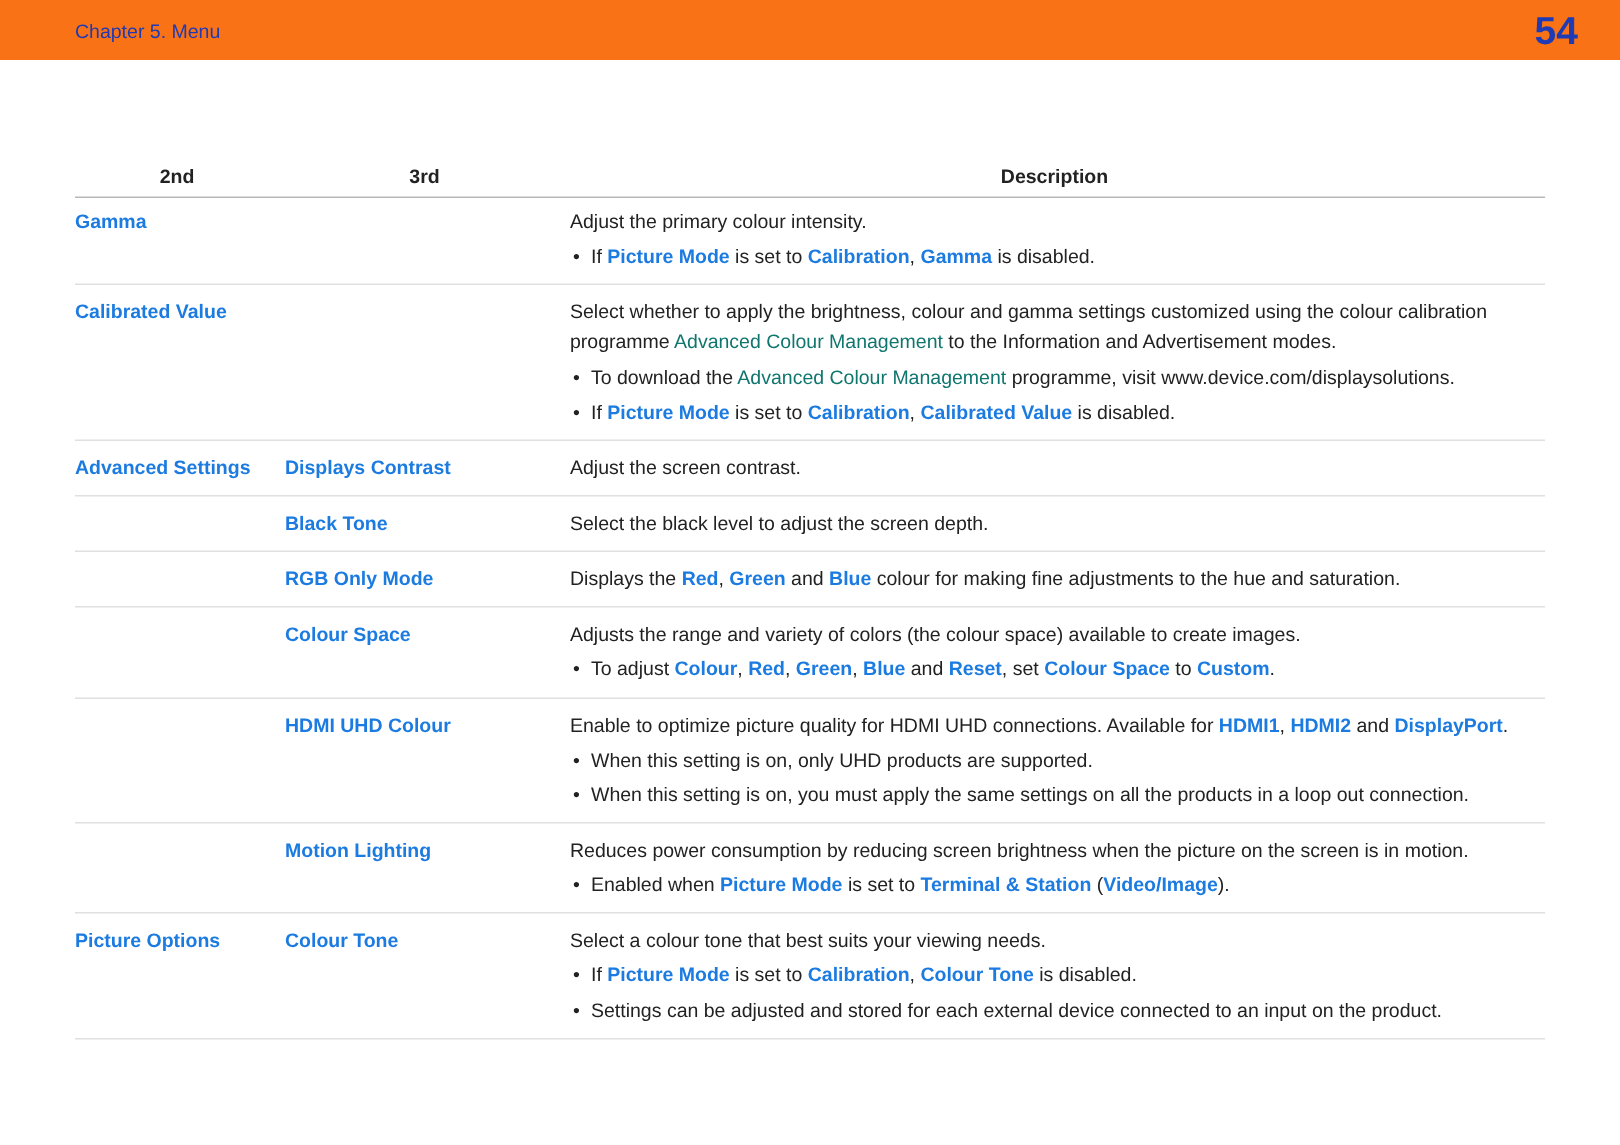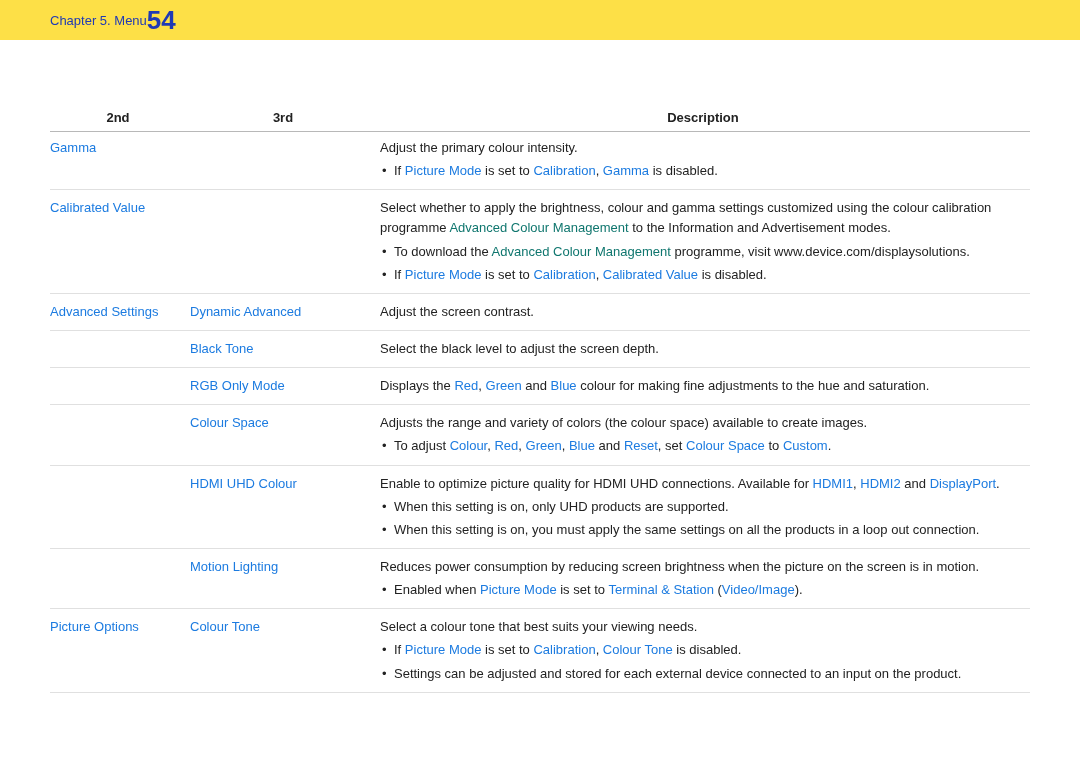--- a/index.html
+++ b/index.html
@@ -1,31 +1,31 @@
 <!DOCTYPE html>
 <html><head>
 <meta charset="utf-8">
 <style>
   * { box-sizing: border-box; margin: 0; padding: 0; }
   html, body { width: 1080px; height: 763px; font-family: Arial, Helvetica, sans-serif; font-size: 13px; color: #222; background: #fff; }
-  .header-bar { width: 100%; height: 40px; background: #fde047; display: flex; align-items: center; justify-content: flex-start; padding: 0 28px 0 50px; }
+  .header-bar { width: 100%; height: 40px; background: #f97316; display: flex; align-items: center; justify-content: space-between; padding: 0 28px 0 50px; }
   .chapter { color: #1f3ab5; font-size: 13px; }
   .page-num { color: #1f3ab5; font-size: 26px; font-weight: 700; }
   .content { padding: 64px 50px 0 50px; }
   .section-title { color: #1c7be0; font-size: 19px; margin-bottom: 14px; }
   .caret-down { display: inline-block; margin-left: 2px; width: 0; height: 0; border-left: 6px solid transparent; border-right: 6px solid transparent; border-top: 8px solid #1c7be0; vertical-align: middle; position: relative; top: -1px;}
   table { width: 100%; border-collapse: collapse; }
   thead th { text-align: center; font-weight: 700; font-size: 13px; padding: 6px 4px 6px 0; border-bottom: 1px solid #b8b8b8; color: #222; }
   tbody td { vertical-align: top; padding: 6px 10px 6px 0; font-size: 13px; line-height: 1.55; }
   tbody tr.divider td { border-bottom: 1px solid #e0e0e0; padding-bottom: 8px; }
   tbody tr.pad-top td { padding-top: 8px; }
   .col-2nd { width: 140px; }
   .col-3rd { width: 190px; margin-left: 32px; }
   .col-desc { }
-  .blue { color: #1c7be0; }
+  .blue { color: #1c7be0; font-weight: bold; }
   .red { color: #0f766e; }
   ul.bullets { list-style: none; padding-left: 0; }
   ul.bullets li { position: relative; padding-left: 14px; margin-top: 3px; }
   ul.bullets li::before { content: "•"; position: absolute; left: 2px; top: 0; color: #222; }
   .nowrap { white-space: nowrap; }
 </style>
 </head>
 <body>
 
 <div class="header-bar">
@@ -63,21 +63,21 @@
           <div><span>Select whether to apply the brightness, colour and gamma settings customized using the colour calibration programme </span><span class="red">Advanced Colour Management</span><span> to the Information and Advertisement modes.</span></div>
           <ul class="bullets">
             <li><span>To download the </span><span class="red">Advanced Colour Management</span><span> programme, visit www.device.com/displaysolutions.</span></li>
             <li><span>If </span><span class="blue">Picture Mode</span><span> is set to </span><span class="blue">Calibration</span><span>, </span><span class="blue">Calibrated Value</span><span> is disabled.</span></li>
           </ul>
         </td>
       </tr>
 
       <tr class="divider pad-top">
         <td class="blue nowrap">Advanced Settings</td>
-        <td class="blue">Dynamic Advanced</td>
+        <td class="blue">Displays Contrast</td>
         <td>Adjust the screen contrast.</td>
       </tr>
 
       <tr class="divider pad-top">
         <td></td>
         <td class="blue">Black Tone</td>
         <td>Select the black level to adjust the screen depth.</td>
       </tr>
 
 

